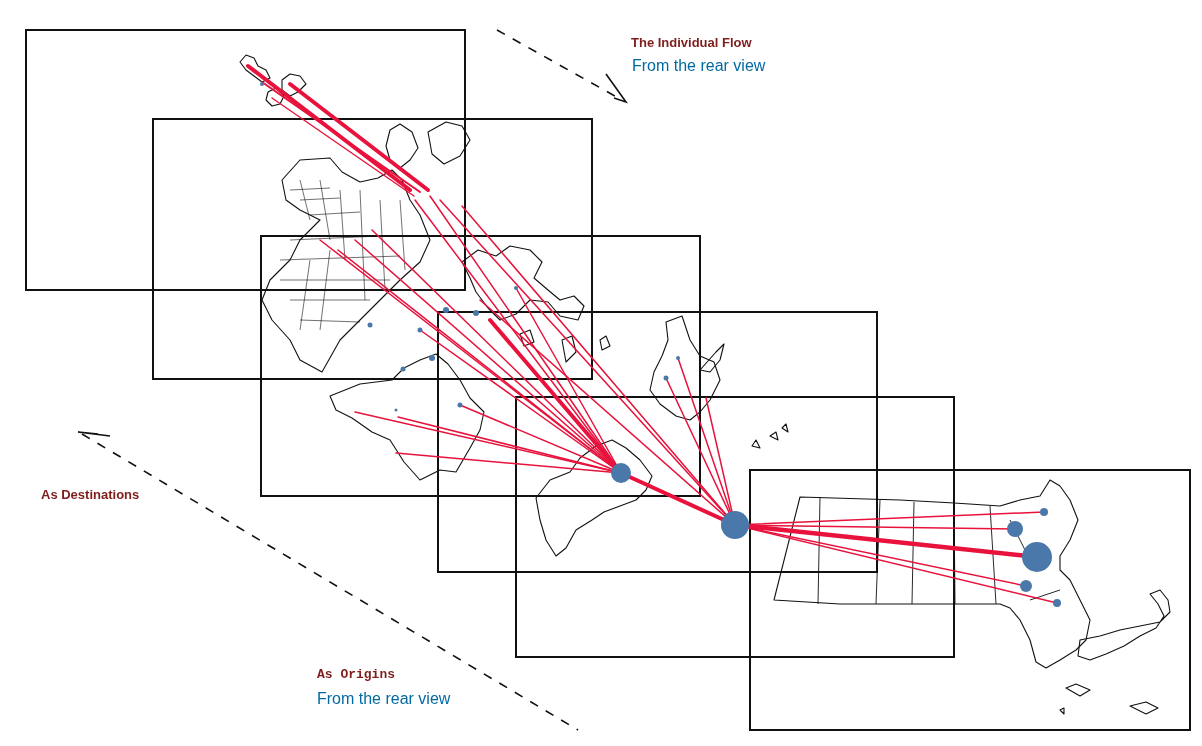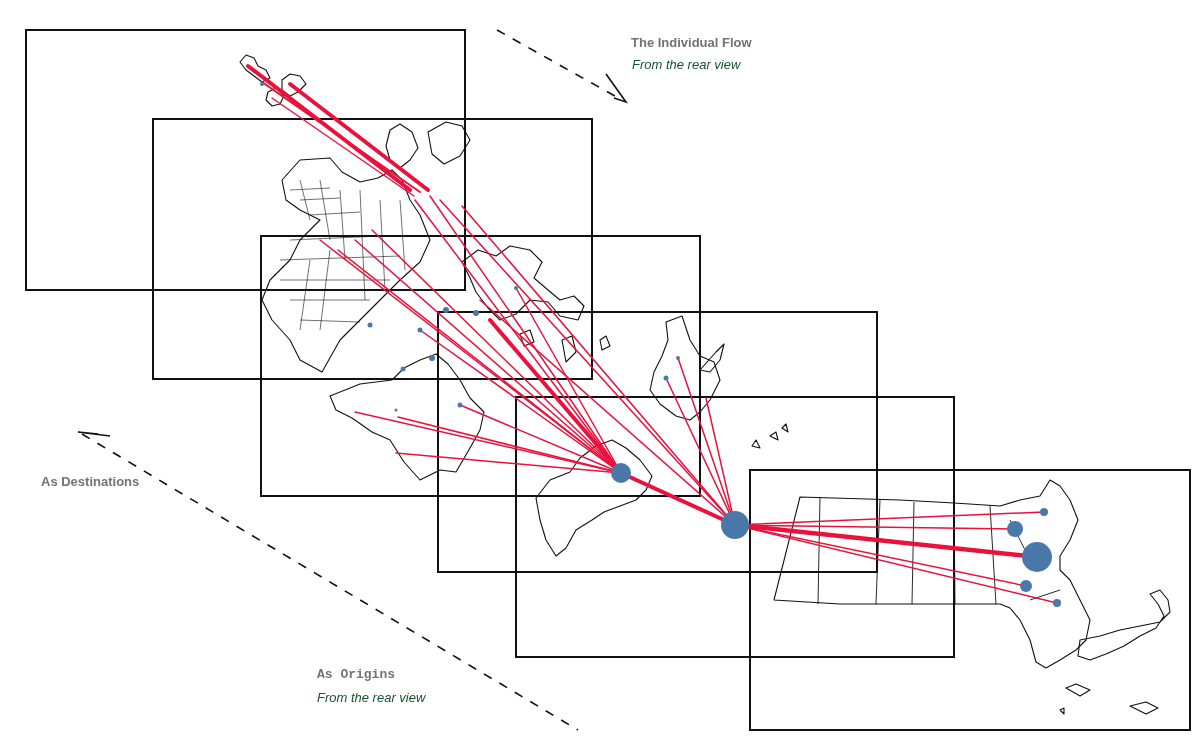--- a/index.html
+++ b/index.html
@@ -1,21 +1,21 @@
 <!DOCTYPE html>
 <html><head>
 <meta charset="utf-8">
 <style>
   html, body { margin: 0; padding: 0; background: #ffffff; }
   body { width: 1202px; height: 746px; position: relative; overflow: hidden;
          font-family: "Liberation Sans", sans-serif; }
   #canvas { position: absolute; left: 0; top: 0; }
-  .label { position: absolute; color: #737373; white-space: nowrap; }
+  .label { position: absolute; color: #7f1d1d; white-space: nowrap; }
   .label-title { font-weight: bold; font-size: 13px; }
-  .label-sub { font-style: italic; font-size: 13px; color: #14532d; }
+  .label-sub { font-size: 16px; color: #0369a1; }
 </style>
 </head>
 <body>
 
 <svg id="canvas" width="1202" height="746" viewBox="0 0 1202 746">
 
   <g fill="none" stroke="#111" stroke-width="2">
     <rect x="26" y="30" width="439" height="260"></rect>
     <rect x="153" y="119" width="439" height="260"></rect>
     <rect x="261" y="236" width="439" height="260"></rect>
@@ -113,15 +113,15 @@
   <g stroke="#111" stroke-width="1.6" fill="none">
     <line x1="497" y1="30" x2="622" y2="100" stroke-dasharray="9,9"></line>
     <path d="M606,74 L626,102 L614,98"></path>
     <line x1="82" y1="434" x2="578" y2="730" stroke-dasharray="9,9"></line>
     <path d="M98,434 L78,432 L110,436"></path>
   </g>
 </svg>
 
 <div class="label label-title" style="left:631px; top:35px;">The Individual Flow</div>
 <div class="label label-sub" style="left:632px; top:57px;">From the rear view</div>
-<div class="label label-title" style="left:41px; top:474px;">As Destinations</div>
+<div class="label label-title" style="left:41px; top:487px;">As Destinations</div>
 <div class="label label-title" style="left:317px; top:667px;font-family:Liberation Mono, monospace;">As Origins</div>
 <div class="label label-sub" style="left:317px; top:690px;">From the rear view</div>
 
 </body></html>

